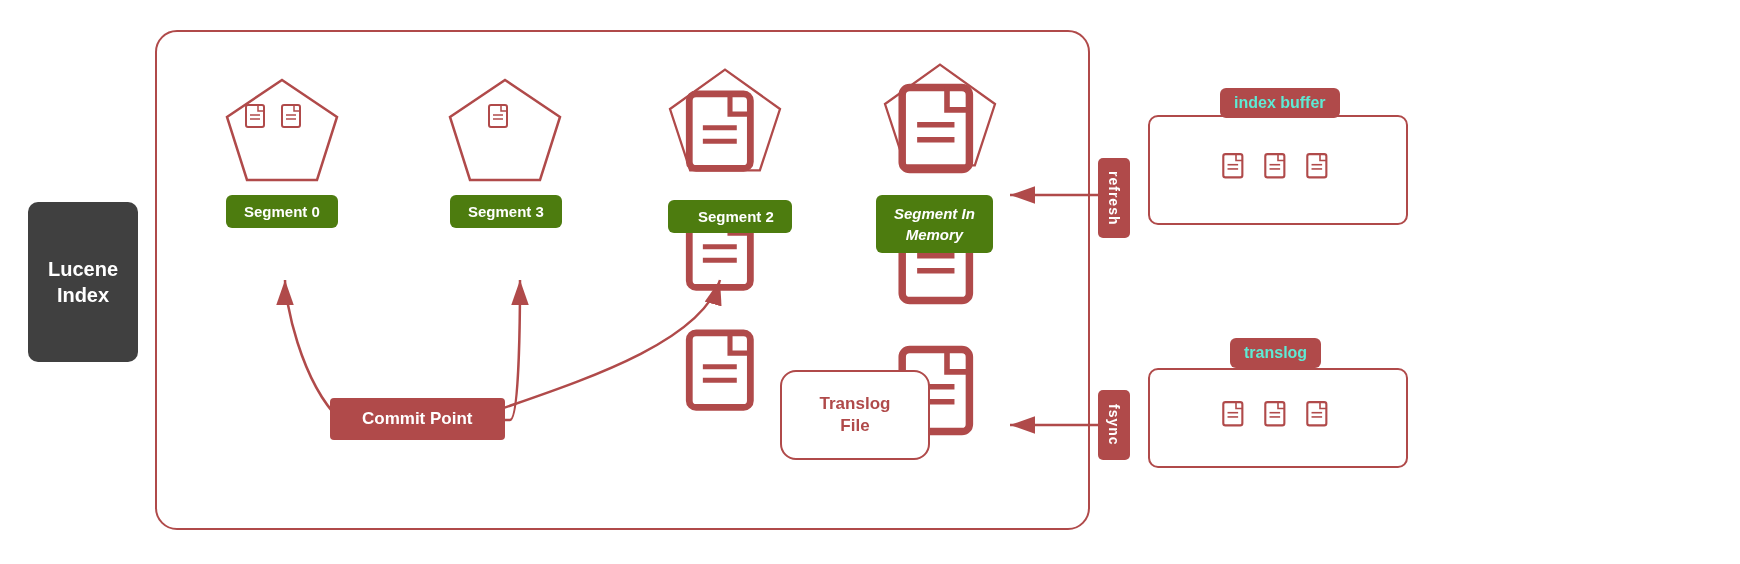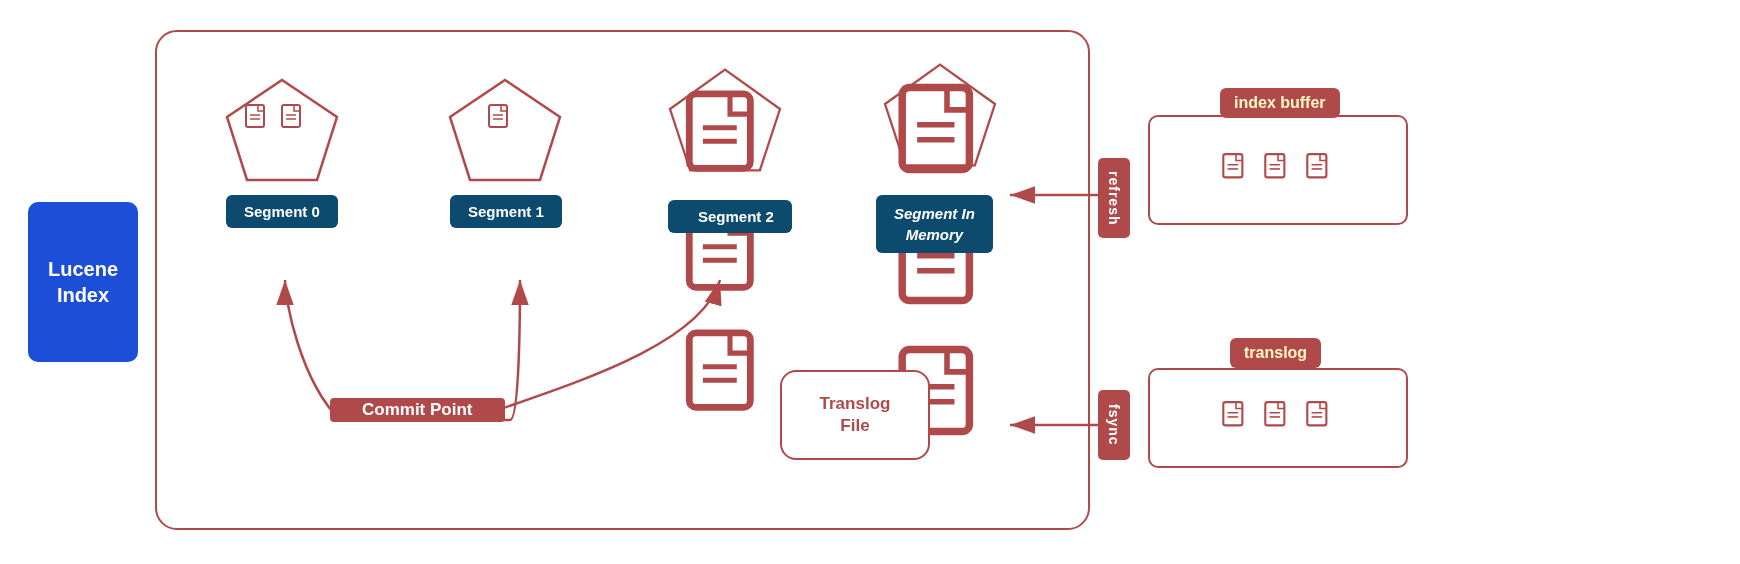--- a/index.html
+++ b/index.html
@@ -21,21 +21,21 @@
     }
 
     
     .lucene-index {
       position: absolute;
       left: 28px;
       top: 50%;
       transform: translateY(-50%);
       width: 110px;
       height: 160px;
-      background: #1d4ed8;
+      background: #404040;
       border-radius: 10px;
       display: flex;
       align-items: center;
       justify-content: center;
       text-align: center;
       color: #fff;
       font-size: 20px;
       font-weight: bold;
       line-height: 1.3;
     }
@@ -59,38 +59,38 @@
       height: 110px;
     }
     .pentagon svg {
       width: 100%;
       height: 100%;
     }
 
     
     .segment-label {
       position: absolute;
-      background: #0c4a6e;
+      background: #4d7c0f;
       color: #fff;
       font-size: 15px;
       font-weight: bold;
       padding: 8px 18px;
       border-radius: 6px;
       text-align: center;
       white-space: nowrap;
     }
 
     
     .commit-point {
       position: absolute;
       background: #b04a4a;
       color: #fff;
       font-size: 17px;
       font-weight: bold;
-      padding: 2px 32px;
+      padding: 11px 32px;
       border-radius: 4px;
       text-align: center;
     }
 
     
     .translog-file {
       position: absolute;
       border: 2.5px solid #b04a4a;
       border-radius: 16px;
       background: #fff;
@@ -112,21 +112,21 @@
       background: #fff;
       display: flex;
       align-items: center;
       justify-content: center;
       gap: 12px;
     }
 
     .right-box-label {
       position: absolute;
       background: #b04a4a;
-      color: #fef9c3;
+      color: #5eead4;
       font-size: 16px;
       font-weight: bold;
       padding: 6px 14px;
       border-radius: 6px;
     }
 
     
     .pill-vertical {
       position: absolute;
       background: #b04a4a;
@@ -214,21 +214,21 @@
       <svg viewBox="0 0 28 34" width="28" height="34">
           <rect x="2" y="2" width="18" height="22" rx="2" ry="2" fill="none" stroke="#b04a4a" stroke-width="2"></rect>
           <line x1="6" y1="12" x2="16" y2="12" stroke="#b04a4a" stroke-width="1.5"></line>
           <line x1="6" y1="16" x2="16" y2="16" stroke="#b04a4a" stroke-width="1.5"></line>
           <polyline points="14,2 14,8 20,8" fill="none" stroke="#b04a4a" stroke-width="1.5"></polyline>
         </svg>
     </div>
   </div>
 
   <div class="segment-label" style="left:450px; top:195px;">
-    <span>Segment 1</span>
+    <span>Segment 3</span>
   </div>
 
   <div class="pentagon" style="left:665px; top:65px;">
     <svg viewBox="0 0 130 120">
       <polygon points="65,5 125,48 103,115 27,115 5,48" fill="none" stroke="#b04a4a" stroke-width="2.5"></polygon>
     </svg>
     <div style="position:absolute;top:22px;left:15px;display:flex;gap:4px;flex-wrap:wrap;width:100px;justify-content:center;">
       <svg viewBox="0 0 28 34" width="26" height="30">
           <rect x="2" y="2" width="18" height="22" rx="2" ry="2" fill="none" stroke="#b04a4a" stroke-width="2"></rect>
           <line x1="6" y1="12" x2="16" y2="12" stroke="#b04a4a" stroke-width="1.5"></line>

